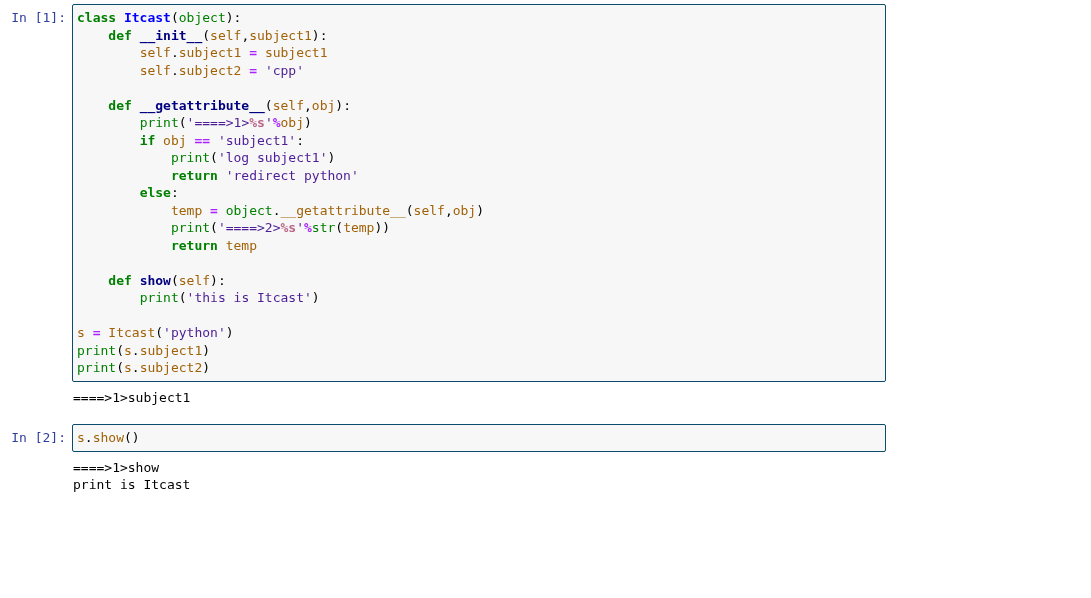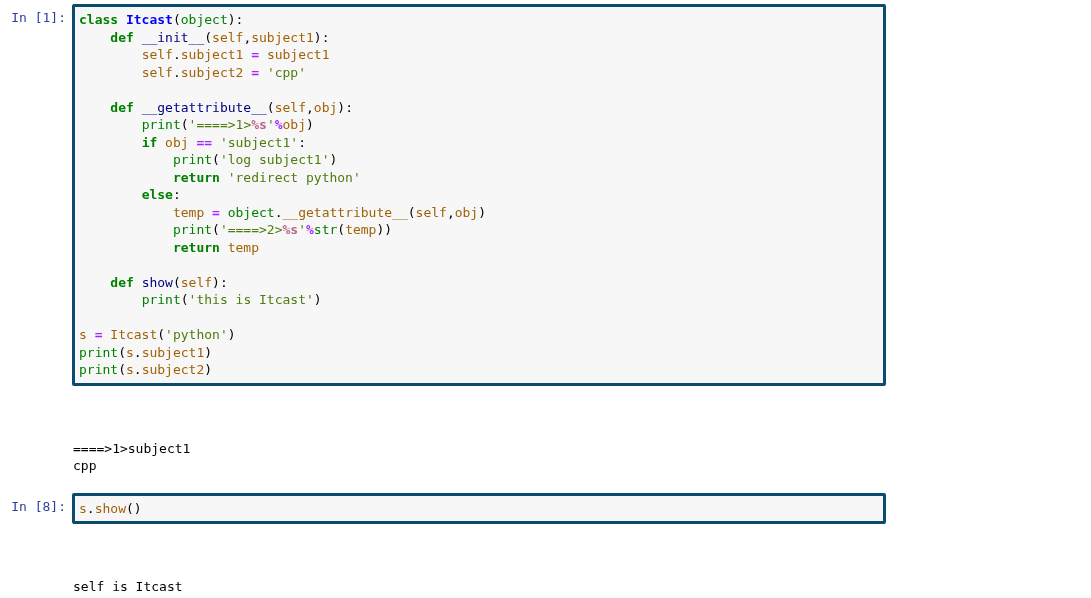--- a/index.html
+++ b/index.html
@@ -45,50 +45,49 @@
   }
 
   
   .input-wrap {
     flex: 1;
     padding-right: 13px;
     box-sizing: border-box;
   }
   .codearea {
     background: #f7f7f7;
-    border: 3px solid #0c4a6e;
+    border: 1px solid #0c4a6e;
     border-radius: 2px;
     padding: 4px 4px 4px 4px;
     box-sizing: border-box;
     font-family: "DejaVu Sans Mono", "Liberation Mono", monospace;
     font-size: 13px;
     line-height: 17.5px;
     color: #000000;
     white-space: pre;
     overflow: hidden;
   }
   .codearea .ln { display: block; min-height: 17.5px; }
 
   
   .k  { color: #008000; font-weight: bold; }   
   .nc { color: #0000FF; font-weight: bold; }   
-  .nf { color: #000080; font-weight: normal; }   
+  .nf { color: #000080; font-weight: bold; }   
   .nb { color: #008000; }                      
-  .s  { color: #4d7c0f; }                      
+  .s  { color: #4c1d95; }                      
   .si { color: #BB6688; font-weight: bold; }   
   .o  { color: #AA22FF; font-weight: bold; }   
   .n  { color: #a16207; }                      
   .p  { color: #000000; }                      
 
   
   .output-wrap {
     flex: 1;
     padding-right: 13px;
     box-sizing: border-box;
-    margin-top: 47px;
   }
   .stdout {
     font-family: "DejaVu Sans Mono", "Liberation Mono", monospace;
     font-size: 13px;
     line-height: 17.5px;
     color: #000000;
     white-space: pre;
     padding: 1px 0 0 1px;
     background: transparent;
   }
@@ -107,35 +106,35 @@
     <div class="input-wrap">
       <div class="codearea"><span class="ln"><span class="k">class</span> <span class="nc">Itcast</span><span class="p">(</span><span class="nb">object</span><span class="p">):</span></span><span class="ln">    <span class="k">def</span> <span class="nf">__init__</span><span class="p">(</span><span class="n">self</span><span class="p">,</span><span class="n">subject1</span><span class="p">):</span></span><span class="ln">        <span class="n">self</span><span class="p">.</span><span class="n">subject1</span> <span class="o">=</span> <span class="n">subject1</span></span><span class="ln">        <span class="n">self</span><span class="p">.</span><span class="n">subject2</span> <span class="o">=</span> <span class="s">'cpp'</span></span><span class="ln"> </span><span class="ln">    <span class="k">def</span> <span class="nf">__getattribute__</span><span class="p">(</span><span class="n">self</span><span class="p">,</span><span class="n">obj</span><span class="p">):</span></span><span class="ln">        <span class="nb">print</span><span class="p">(</span><span class="s">'====&gt;1&gt;</span><span class="si">%s</span><span class="s">'</span><span class="o">%</span><span class="n">obj</span><span class="p">)</span></span><span class="ln">        <span class="k">if</span> <span class="n">obj</span> <span class="o">==</span> <span class="s">'subject1'</span><span class="p">:</span></span><span class="ln">            <span class="nb">print</span><span class="p">(</span><span class="s">'log subject1'</span><span class="p">)</span></span><span class="ln">            <span class="k">return</span> <span class="s">'redirect python'</span></span><span class="ln">        <span class="k">else</span><span class="p">:</span></span><span class="ln">            <span class="n">temp</span> <span class="o">=</span> <span class="nb">object</span><span class="p">.</span><span class="n">__getattribute__</span><span class="p">(</span><span class="n">self</span><span class="p">,</span><span class="n">obj</span><span class="p">)</span></span><span class="ln">            <span class="nb">print</span><span class="p">(</span><span class="s">'====&gt;2&gt;</span><span class="si">%s</span><span class="s">'</span><span class="o">%</span><span class="nb">str</span><span class="p">(</span><span class="n">temp</span><span class="p">))</span></span><span class="ln">            <span class="k">return</span> <span class="n">temp</span></span><span class="ln"> </span><span class="ln">    <span class="k">def</span> <span class="nf">show</span><span class="p">(</span><span class="n">self</span><span class="p">):</span></span><span class="ln">        <span class="nb">print</span><span class="p">(</span><span class="s">'this is Itcast'</span><span class="p">)</span></span><span class="ln"> </span><span class="ln"><span class="n">s</span> <span class="o">=</span> <span class="n">Itcast</span><span class="p">(</span><span class="s">'python'</span><span class="p">)</span></span><span class="ln"><span class="nb">print</span><span class="p">(</span><span class="n">s</span><span class="p">.</span><span class="n">subject1</span><span class="p">)</span></span><span class="ln"><span class="nb">print</span><span class="p">(</span><span class="n">s</span><span class="p">.</span><span class="n">subject2</span><span class="p">)</span></span></div>
     </div>
   </div>
 
   <div class="cell-gap-sm"></div>
 
   <div class="cell">
     <div class="prompt blank"></div>
     <div class="output-wrap">
-      <div class="stdout"><span class="ln">====&gt;1&gt;subject1</span><span class="ln">cpp</span></div>
+      <div class="stdout"><span class="ln">====&gt;1&gt;subject1</span></div>
     </div>
   </div>
 
   <div class="cell-gap-lg"></div>
 
   <div class="cell">
-    <div class="prompt">In [8]:</div>
+    <div class="prompt">In [2]:</div>
     <div class="input-wrap">
       <div class="codearea"><span class="ln"><span class="n">s</span><span class="p">.</span><span class="n">show</span><span class="p">()</span></span></div>
     </div>
   </div>
 
   <div class="cell-gap-sm"></div>
 
   <div class="cell">
     <div class="prompt blank"></div>
     <div class="output-wrap">
-      <div class="stdout"><span class="ln">self is Itcast</span></div>
+      <div class="stdout"><span class="ln">====&gt;1&gt;show</span><span class="ln">print is Itcast</span></div>
     </div>
   </div>
 
 </div>
 
 </body></html>

